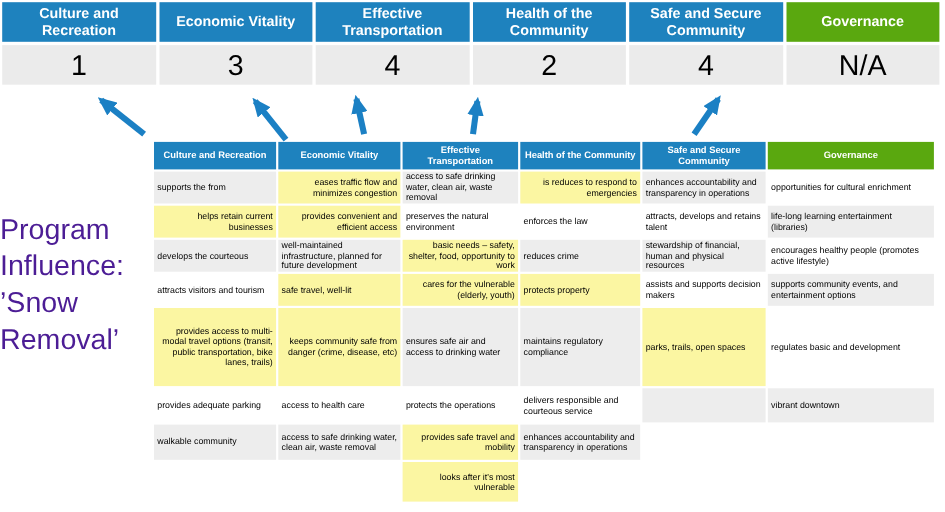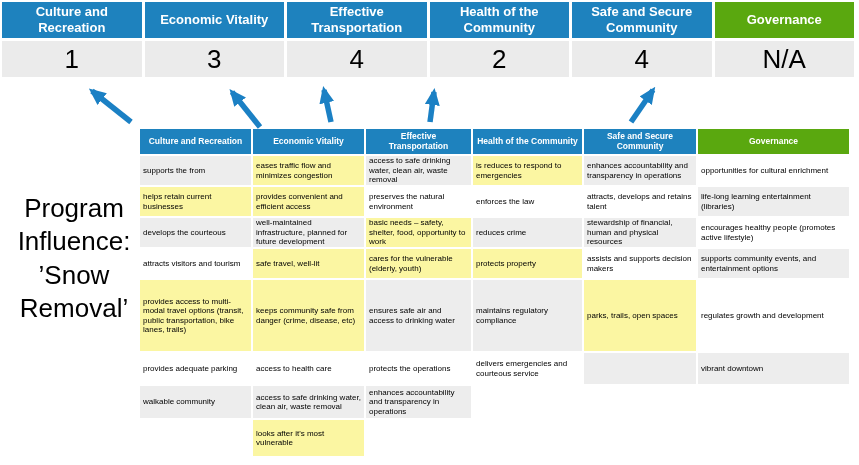--- a/index.html
+++ b/index.html
@@ -20,21 +20,21 @@
   .sb-head.green{background:#5aa80f;}
   .sb-score{
     height:36px;background:#ebebeb;font-size:26px;
     display:flex;align-items:center;justify-content:center;
   }
   
   .arrows{position:absolute;left:0;top:0;width:859px;height:465px;pointer-events:none;}
   
   .program-label{
     position:absolute;left:0;top:192px;width:148px;
-    font-size:26px;line-height:1.28;text-align:center;color:#000000;
+    font-size:26px;line-height:1.28;color:#4c1d95;
   }
   
   .matrix{
     position:absolute;left:140px;top:129px;
     display:grid;
     grid-template-columns:111px 111px 105px 109px 112px 151px;
     grid-template-rows:25px 29px 29px 29px 29px 71px 31px 32px 36px;
     gap:2px;background:#ffffff;
   }
   .m-head{
@@ -42,21 +42,21 @@
     display:flex;align-items:center;justify-content:center;text-align:center;
     padding:0 4px;box-sizing:border-box;overflow:hidden;
   }
   .m-head.green{background:#5aa80f;}
   .m-cell{
     background:#ffffff;font-size:8px;line-height:9.5px;
     display:flex;align-items:center;text-align:left;
     padding:1px 3px;box-sizing:border-box;overflow:hidden;
   }
   .m-cell.odd{background:#ededed;}
-  .m-cell.hl{background:#fbf6a2;}
+  .m-cell.hl{background:#fbf6a2;text-align:right;}
 </style>
 </head>
 <body>
 
 <div class="scoreboard">
   <div class="sb-head">Culture and Recreation</div>
   <div class="sb-head">Economic Vitality</div>
   <div class="sb-head">Effective Transportation</div>
   <div class="sb-head">Health of the Community</div>
   <div class="sb-head">Safe and Secure Community</div>
@@ -123,30 +123,31 @@
   <div class="m-cell hl">protects property</div>
   <div class="m-cell">assists and supports decision makers</div>
 
   <div class="m-cell odd">supports community events, and entertainment options</div>
   <div class="m-cell odd hl">provides access to multi-modal travel options (transit, public transportation, bike lanes, trails)</div>
   <div class="m-cell odd hl">keeps community safe from danger (crime, disease, etc)</div>
   <div class="m-cell odd">ensures safe air and access to drinking water</div>
   <div class="m-cell odd">maintains regulatory compliance</div>
 
   <div class="m-cell hl">parks, trails, open spaces</div>
-  <div class="m-cell">regulates growth and development</div>
+  <div class="m-cell">regulates basic and development</div>
   <div class="m-cell">provides adequate parking</div>
   <div class="m-cell">access to health care</div>
   <div class="m-cell">protects the operations</div>
-  <div class="m-cell">delivers emergencies and courteous service</div>
+  <div class="m-cell">delivers responsible and courteous service</div>
 
   <div class="m-cell odd"></div>
   <div class="m-cell odd">vibrant downtown</div>
   <div class="m-cell odd">walkable community</div>
   <div class="m-cell odd">access to safe drinking water, clean air, waste removal</div>
+  <div class="m-cell odd hl">provides safe travel and mobility</div>
   <div class="m-cell odd">enhances accountability and transparency in operations</div>
 
   <div class="m-cell"></div>
   <div class="m-cell"></div>
   <div class="m-cell"></div>
   <div class="m-cell"></div>
   <div class="m-cell hl">looks after it's most vulnerable</div>
   <div class="m-cell"></div>
 </div>
 

